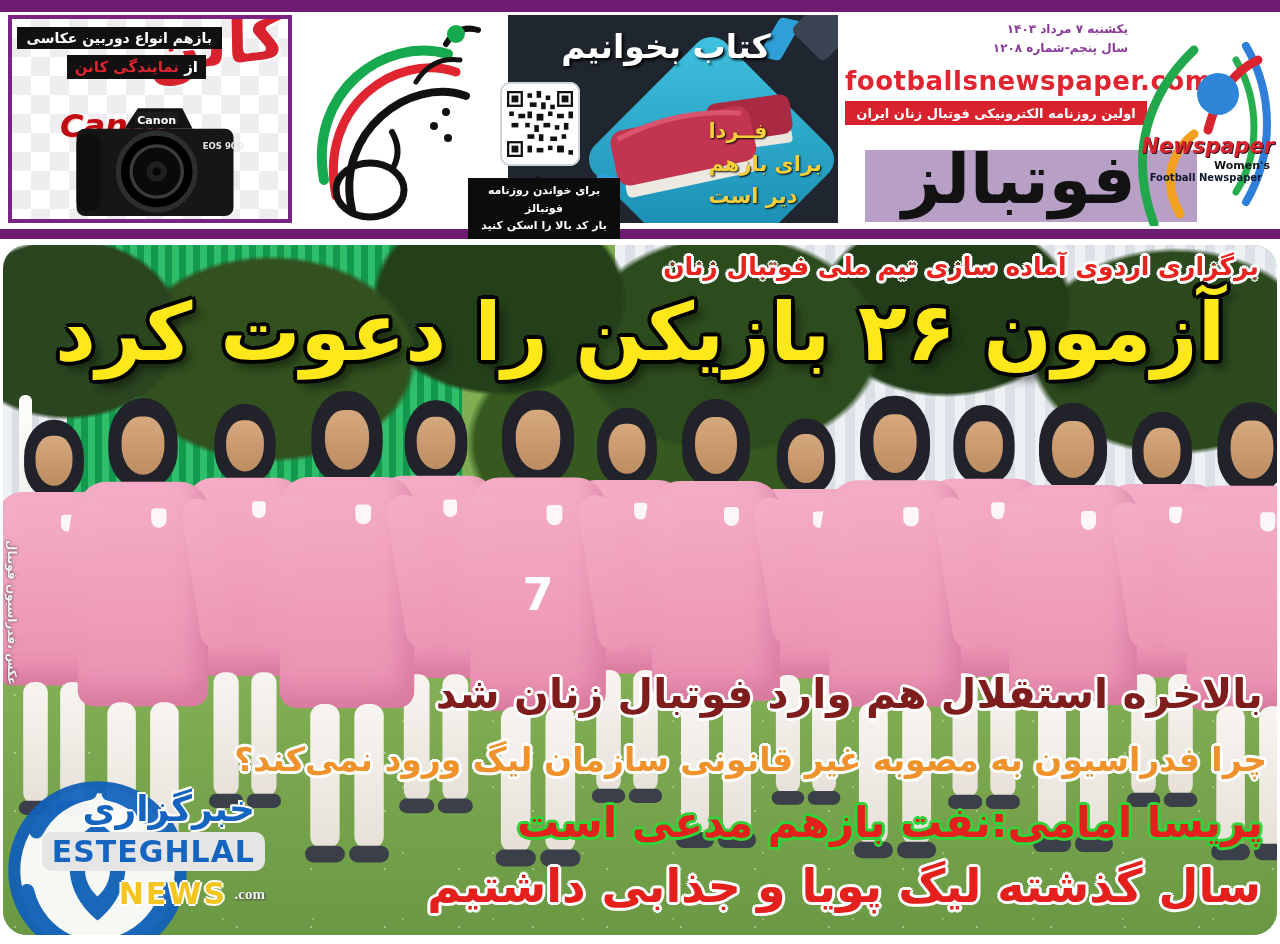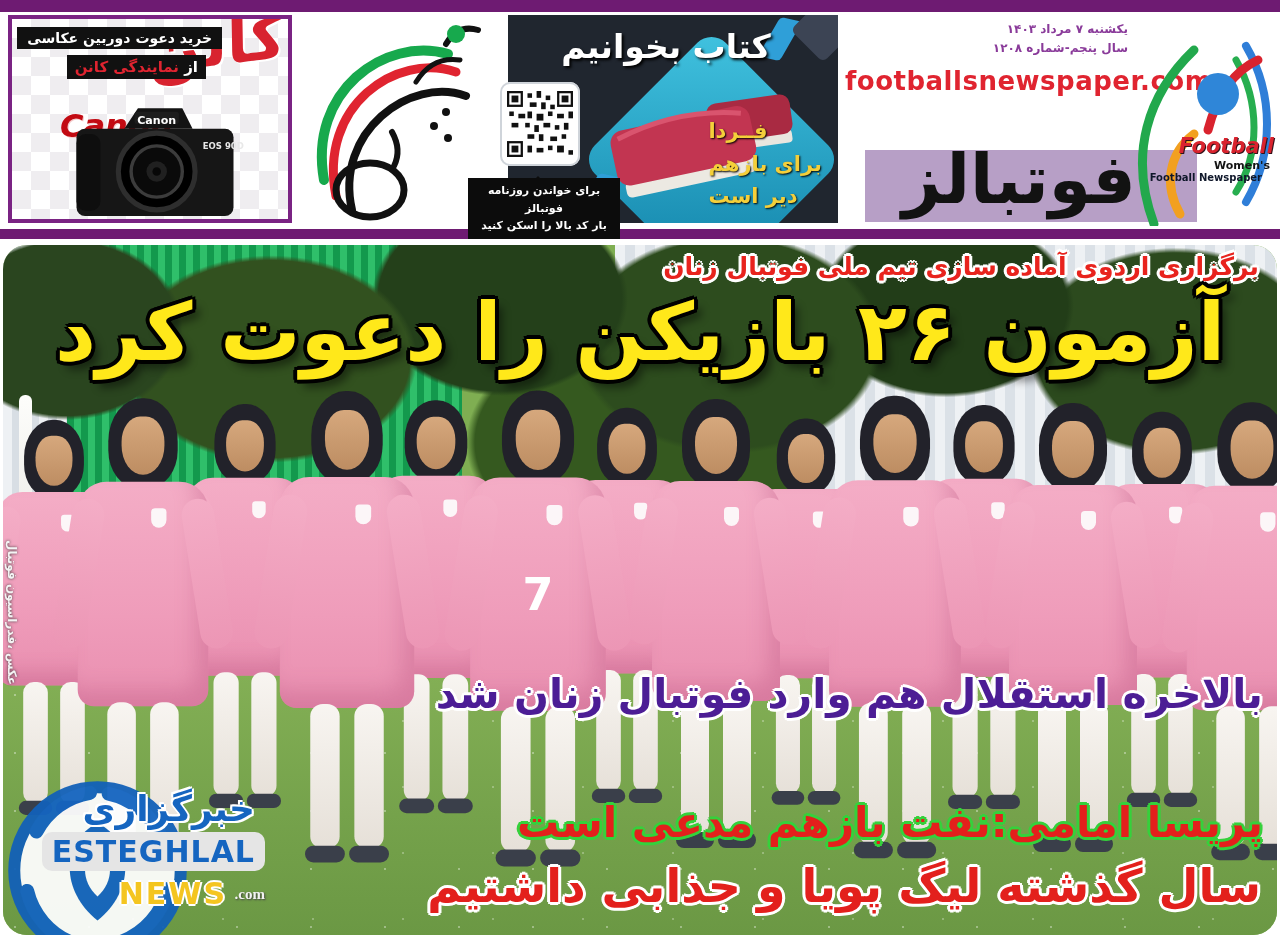--- a/index.html
+++ b/index.html
@@ -122,21 +122,21 @@
   .p-leg{width:28px;height:138px;border-radius:12px;position:relative;background:linear-gradient(#f8f5f1,#e6e0d8);}
   .p-leg::after{content:"";position:absolute;bottom:-13px;left:-5px;width:38px;height:16px;background:#3a3f4a;border-radius:8px;}
 
   
   .ovl{position:absolute;z-index:30;direction:rtl;font-weight:bold;white-space:nowrap;line-height:1.25;}
   .ow{text-shadow:3px 0 0 #fff,-3px 0 0 #fff,0 3px 0 #fff,0 -3px 0 #fff,2px 2px 0 #fff,-2px 2px 0 #fff,2px -2px 0 #fff,-2px -2px 0 #fff;}
   .ob{text-shadow:4px 0 0 #000,-4px 0 0 #000,0 4px 0 #000,0 -4px 0 #000,3px 3px 0 #000,-3px 3px 0 #000,3px -3px 0 #000,-3px -3px 0 #000,7px 8px 8px rgba(0,0,0,.45);}
   .og{text-shadow:3px 0 0 #35d13b,-3px 0 0 #35d13b,0 3px 0 #35d13b,0 -3px 0 #35d13b,2px 2px 0 #35d13b,-2px 2px 0 #35d13b,2px -2px 0 #35d13b,-2px -2px 0 #35d13b;}
   .kicker{top:6px;right:18px;font-size:25px;color:#e8231d;}
   .headline{top:38px;left:8px;right:8px;text-align:center;font-size:80px;color:#ffe81a;letter-spacing:-1px;}
-  .sub-blue{top:424px;right:14px;font-size:41px;color:#4c1d95;}
+  .sub-blue{top:424px;right:14px;font-size:41px;color:#7f1d1d;}
   .sub-orange{top:494px;right:10px;font-size:33px;color:#f0922b;}
   .sub-redgreen{top:552px;right:14px;font-size:42px;color:#e3201c;}
   .sub-redwhite{top:613px;right:16px;font-size:46px;color:#e3201c;}
 
   
   .watermark{position:absolute;left:10px;bottom:0;width:260px;height:195px;z-index:35;}
   .wm-ball{position:absolute;left:-8px;bottom:-28px;width:185px;height:185px;opacity:.95;}
   .wm-fa{position:absolute;right:18px;top:48px;color:#1565c0;font-size:36px;font-weight:bold;direction:rtl;
     text-shadow:2px 0 0 #fff,-2px 0 0 #fff,0 2px 0 #fff,0 -2px 0 #fff,2px 2px 0 #fff,-2px -2px 0 #fff;}
   .wm-en{position:absolute;right:8px;top:92px;background:#e5e5e5;color:#1565c0;font-size:30px;font-weight:bold;
@@ -151,21 +151,21 @@
 <body>
 
 <div class="page">
 
   <div class="topbar"></div>
 
   <div class="header">
 
     <div class="canon-ad">
       <div class="canon-fa">کانن</div>
-      <div class="canon-line1">خرید دعوت دوربین عکاسی</div>
+      <div class="canon-line1">بازهم انواع دوربین عکاسی</div>
       <div class="canon-line2">
         <span class="w">از</span>
         <span> </span>
         <span class="r">نمایندگی کانن</span>
       </div>
       <div class="canon-en">Canon</div>
       <svg class="canon-camera" viewBox="0 0 240 150">
         <rect x="28" y="42" width="184" height="102" rx="10" fill="#161616"></rect>
         <rect x="28" y="48" width="28" height="90" rx="11" fill="#0e0e0e"></rect>
         <path d="M84,42 L100,18 L152,18 L164,42 Z" fill="#131313"></path>
@@ -269,32 +269,33 @@
         <div>بار کد بالا را اسکن کنید</div>
       </div>
     </div>
 
     <div class="masthead">
       <div class="dates">
         <div>یکشنبه ۷ مرداد ۱۴۰۳</div>
         <div>سال پنجم-شماره ۱۲۰۸</div>
       </div>
       <div class="website">footballsnewspaper.com</div>
+      <div class="tagline">اولین روزنامه الکترونیکی فوتبال زنان ایران</div>
       <div class="logo-band"></div>
       <div class="logo-fa">فوتبالز</div>
       <div class="figure-logo">
         <svg width="152" height="188" viewBox="0 0 152 188">
           <path d="M30,186 C4,116 24,56 70,12" stroke="#22a84c" stroke-width="9" fill="none" stroke-linecap="round"></path>
           <path d="M122,8 C150,56 150,116 122,164" stroke="#2f7ed8" stroke-width="8" fill="none" stroke-linecap="round"></path>
           <path d="M112,22 C136,64 136,116 112,154" stroke="#27ae4f" stroke-width="7" fill="none" stroke-linecap="round"></path>
           <path d="M84,92 C94,54 112,32 134,22" stroke="#d9232e" stroke-width="9" fill="none" stroke-linecap="round"></path>
           <path d="M56,176 C40,148 44,116 70,96" stroke="#f2a020" stroke-width="9" fill="none" stroke-linecap="round"></path>
           <circle cx="94" cy="56" r="21" fill="#2f86d8"></circle>
         </svg>
-        <div class="logo-en">Football</div>
+        <div class="logo-en">Newspaper</div>
         <div class="logo-sub1">Women's</div>
         <div class="logo-sub2">Football Newspaper</div>
       </div>
     </div>
   </div>
 
   <div class="midbar"></div>
 
   <div class="photo">
     <div class="wall"></div>
@@ -474,20 +475,21 @@
           <div class="p-legs">
             <span class="p-leg"></span>
             <span class="p-leg"></span>
           </div>
         </div>
       </div>
 
     <div class="ovl ow kicker">برگزاری اردوی آماده سازی تیم ملی فوتبال زنان</div>
     <div class="ovl ob headline">آزمون ۲۶ بازیکن را دعوت کرد</div>
     <div class="ovl ow sub-blue">بالاخره استقلال هم وارد فوتبال زنان شد</div>
+    <div class="ovl ow sub-orange">چرا فدراسیون به مصوبه غیر قانونی سازمان لیگ ورود نمی‌کند؟</div>
     <div class="ovl ow sub-redwhite">سال گذشته لیگ پویا و جذابی داشتیم</div>
     <div class="ovl og sub-redgreen">پریسا امامی:نفت بازهم مدعی است</div>
 
     <div class="photo-credit">عکس ،فدراسیون فوتبال</div>
 
     <div class="watermark">
       <svg class="wm-ball" viewBox="0 0 200 200">
         <circle cx="100" cy="100" r="90" fill="#fdfdfd" stroke="#1260b8" stroke-width="13"></circle>
         <path d="M34,58 A80,80 0 0 1 92,16" stroke="#1565c0" stroke-width="15" fill="none" stroke-linecap="round"></path>
         <path d="M168,62 A80,80 0 0 0 112,17" stroke="#1565c0" stroke-width="15" fill="none" stroke-linecap="round"></path>

